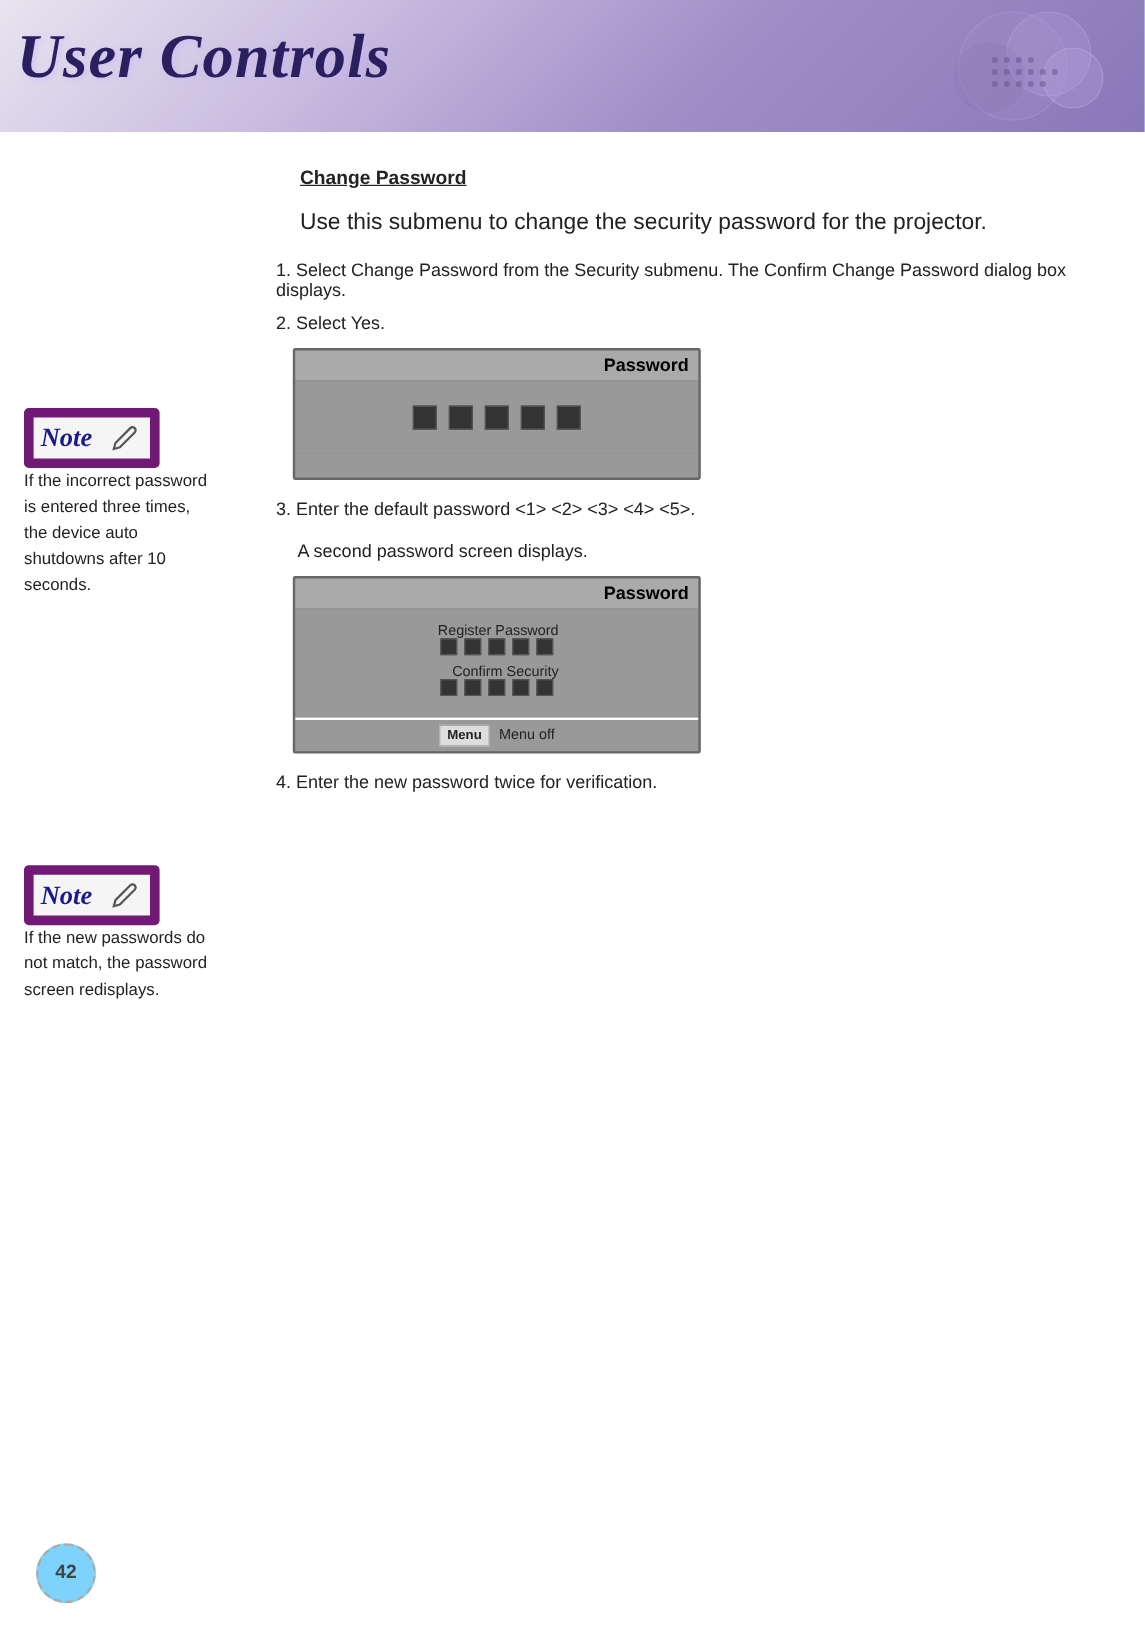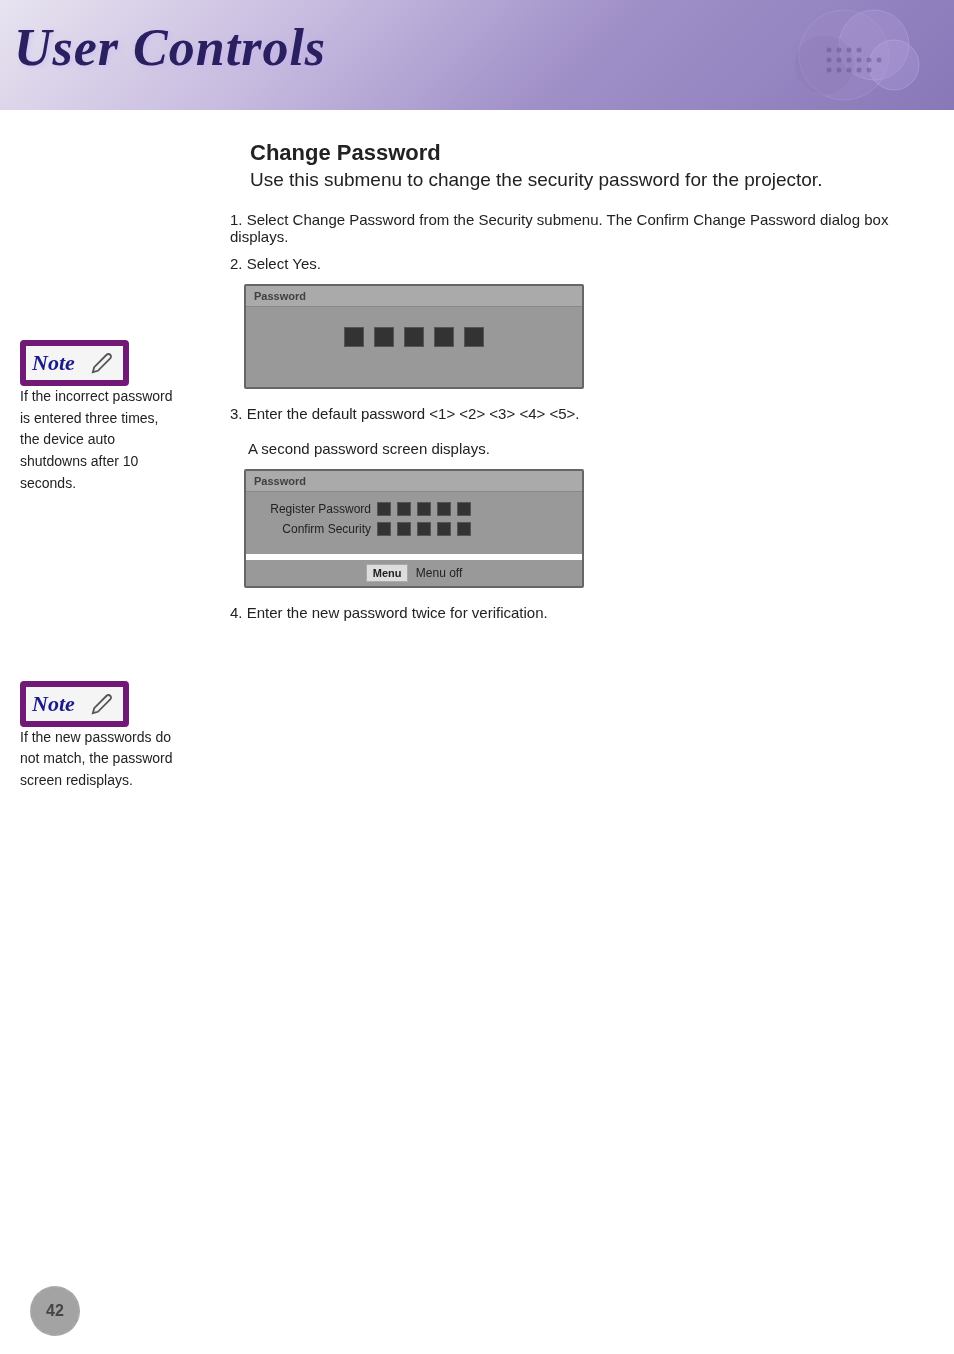--- a/index.html
+++ b/index.html
@@ -54,23 +54,25 @@
     }
 
     
     .right-content {
       flex: 1;
       padding: 10px 40px 10px 20px;
     }
 
     
     .section-title {
-      font-size: 22px;
+      font-size: 16px;
       font-weight: bold;
       color: #222;
+      text-decoration: underline;
+      margin-bottom: 14px;
       padding-left: 30px;
     }
 
     
     .description {
       font-size: 19px;
       line-height: 1.5;
       margin-bottom: 16px;
       padding-left: 30px;
     }
@@ -80,25 +82,25 @@
       background: #888;
       border: 2px solid #666;
       border-radius: 2px;
       width: 340px;
       margin: 12px 0 16px 24px;
       overflow: hidden;
     }
 
     .dialog-titlebar {
       background: #aaa;
-      text-align: left;
+      text-align: right;
       padding: 4px 8px;
-      font-size: 11px;
+      font-size: 15px;
       font-weight: bold;
-      color: #404040;
+      color: #000000;
       border-bottom: 1px solid #888;
     }
 
     .dialog-body {
       background: #999;
       padding: 14px 16px;
       display: flex;
       flex-direction: column;
       align-items: center;
     }
@@ -120,20 +122,21 @@
       background: #999;
       padding: 10px 16px 12px 16px;
     }
 
     .dialog-row {
       display: flex;
       align-items: center;
       margin-bottom: 6px;
       font-size: 12px;
       color: #222;
+      flex-direction: column;
     }
 
     .dialog-row-label {
       width: 115px;
       font-size: 12px;
       color: #222;
       text-align: right;
       padding-right: 6px;
     }
 
@@ -146,21 +149,21 @@
       width: 14px;
       height: 14px;
       background: #333;
       border: 1px solid #555;
     }
 
     .dialog-footer {
       background: #999;
       padding: 4px 8px;
       text-align: center;
-      border-top: 6px solid #ffffff;
+      border-top: 2px solid #ffffff;
       font-size: 12px;
       color: #222;
     }
 
     .menu-off-btn {
       display: inline-block;
       background: #ddd;
       border: 1px solid #aaa;
       padding: 2px 6px;
       font-size: 11px;
@@ -169,21 +172,21 @@
     }
 
     
     .note-box {
       margin-top: 20px;
       margin-bottom: 14px;
     }
 
     .note-badge {
       background: #f5f5f5;
-      border: 6px solid #701a75;
+      border: 8px solid #701a75;
       border-radius: 4px;
       padding: 4px 10px 4px 6px;
       display: flex;
       align-items: center;
       gap: 16px;
       width: fit-content;
     }
 
     .note-text-block {
       font-size: 14px;
@@ -212,21 +215,21 @@
       width: 50px;
       height: 50px;
       border-radius: 50%;
       border: 2px dashed #aaa;
       display: flex;
       align-items: center;
       justify-content: center;
       font-size: 16px;
       font-weight: bold;
       color: #444;
-      background: #a3a3a3;
+      background: #7dd3fc;
     }
   </style>
 </head>
 <body>
 
 <div class="header-banner">
   <div class="header-title">User Controls</div>
 
   <div class="header-decoration">
     <svg width="200" height="100" viewBox="0 0 200 100">

